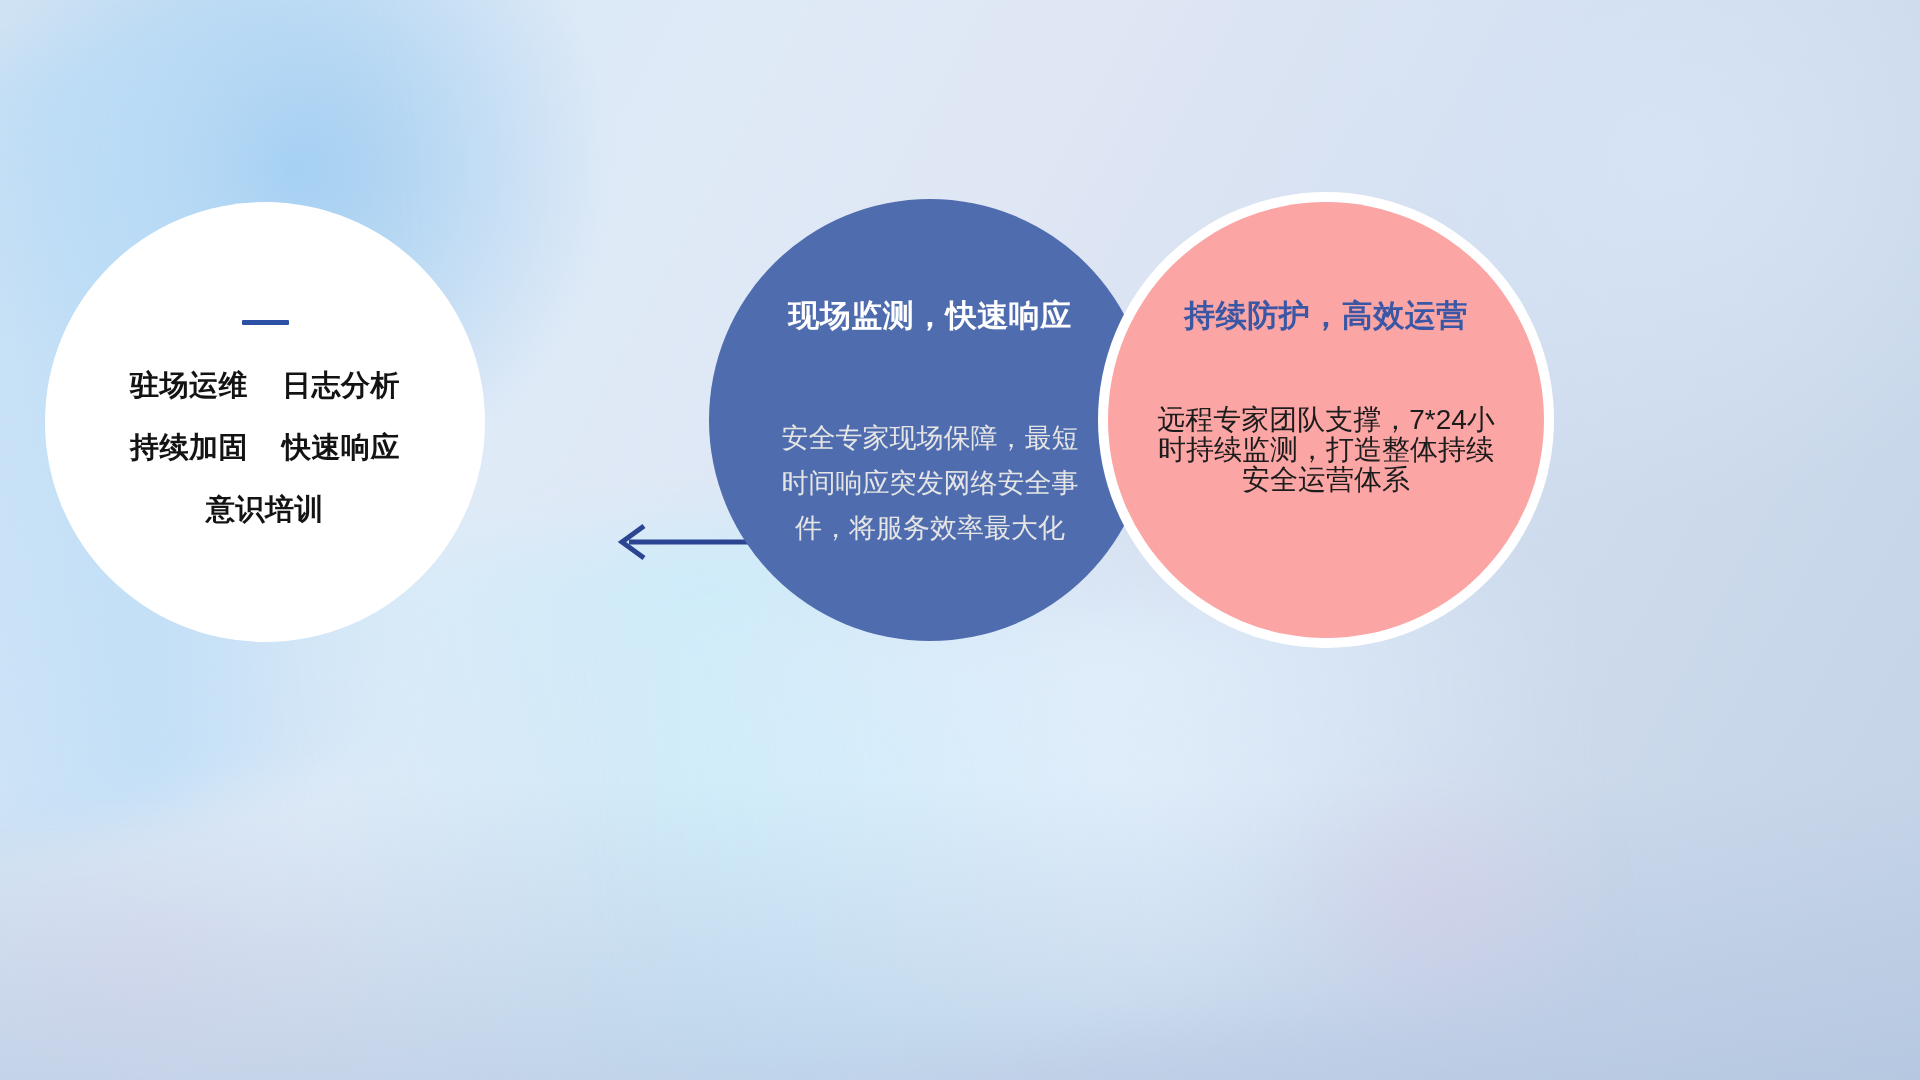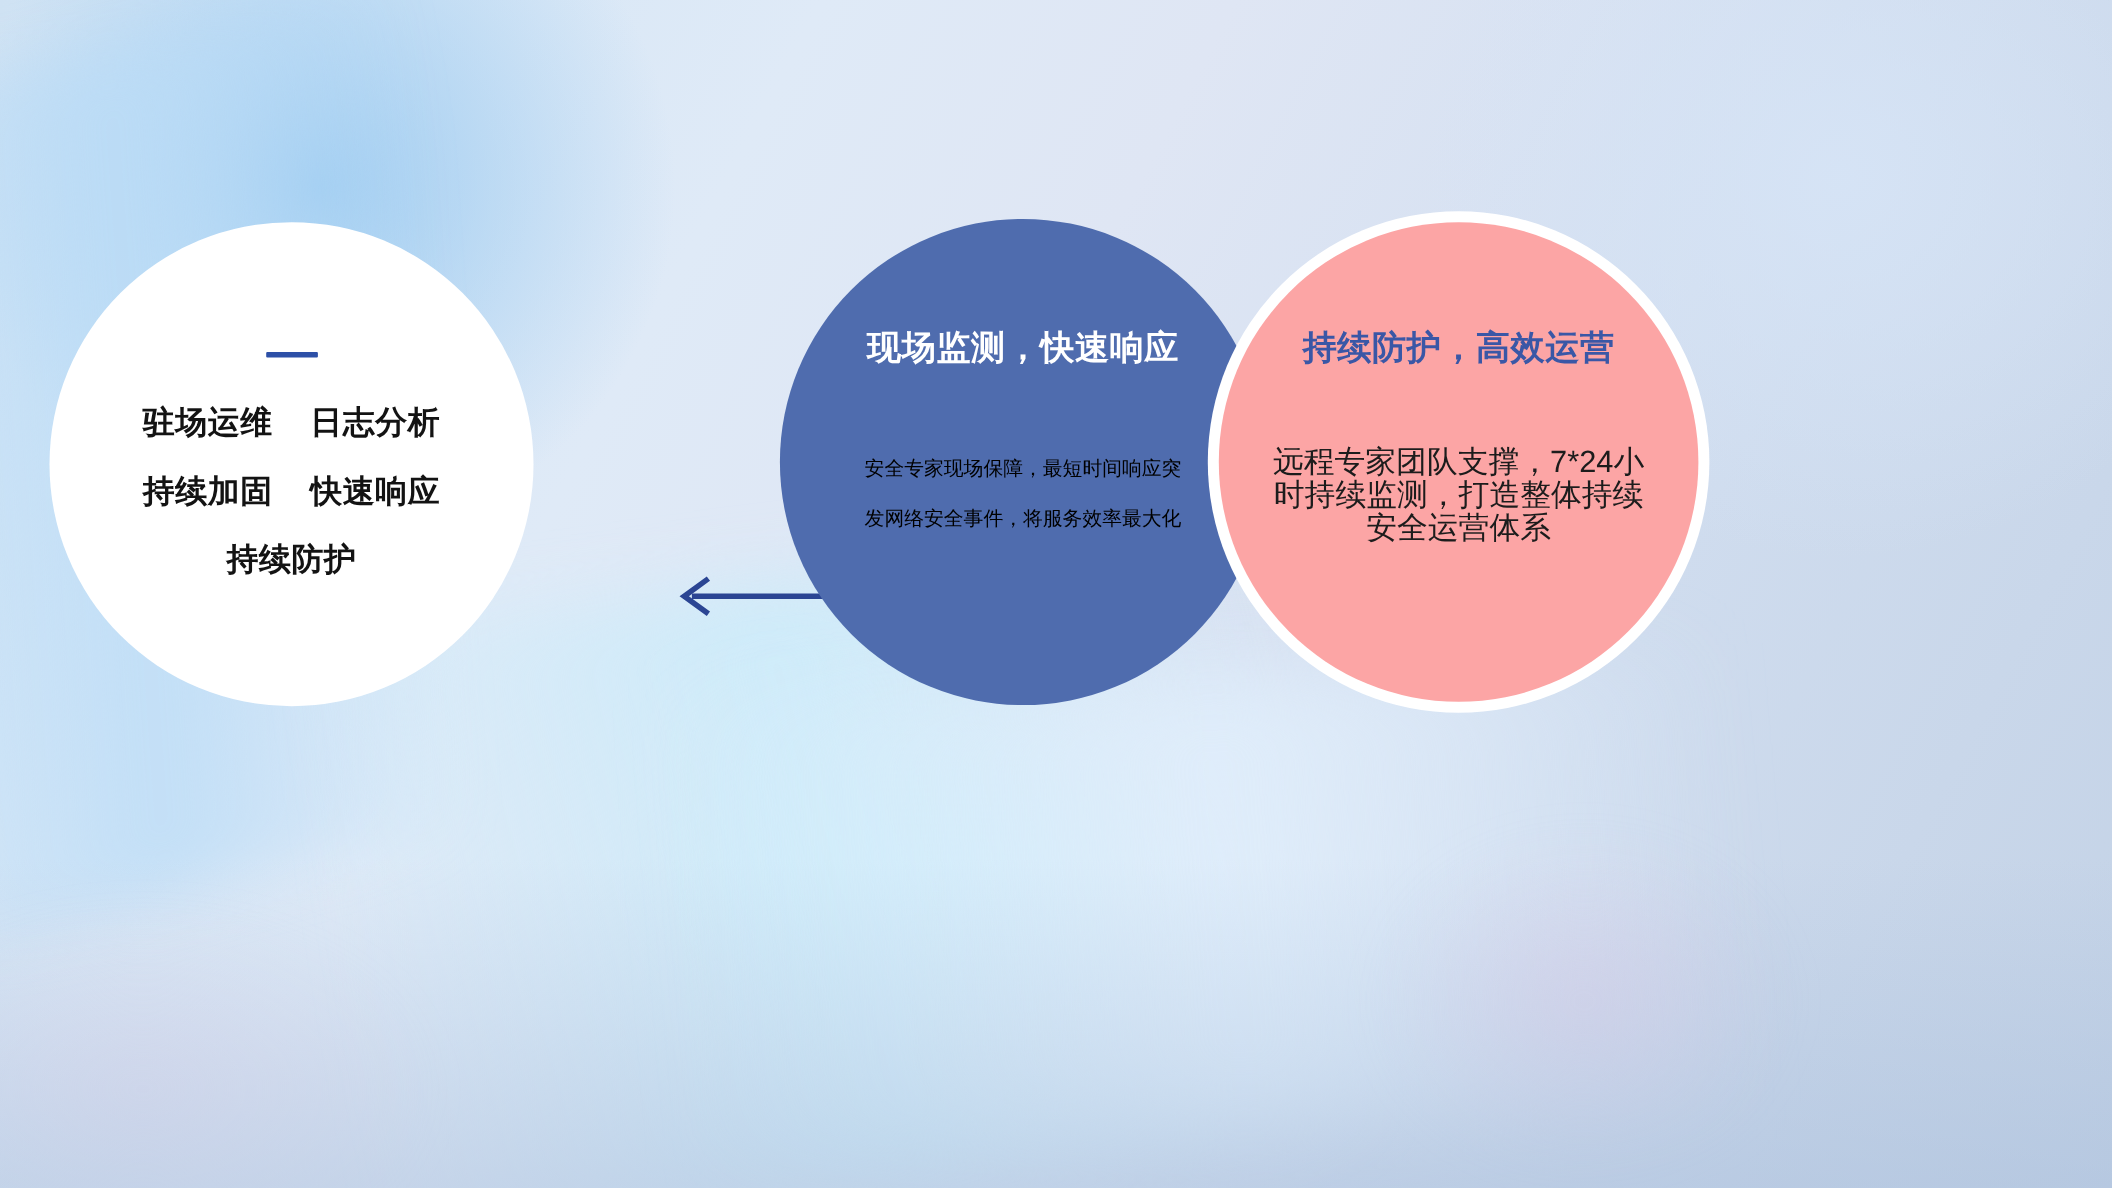--- a/index.html
+++ b/index.html
@@ -134,32 +134,33 @@
 
   #circle-onsite {
     left: 709px;
     top: 199px;
     width: 442px;
     height: 442px;
     background: #4f6cae;
     z-index: 2;
     justify-content: flex-start;
     padding-top: 96px;
+    gap: 12px;
   }
   #circle-onsite .head {
     font-size: 31px;
     font-weight: bold;
     color: #ffffff;
     letter-spacing: 0.5px;
     white-space: nowrap;
     margin-bottom: 67px;
   }
   #circle-onsite .body {
-    font-size: 18px;
-    color: #000000;
+    font-size: 27px;
+    color: #e5e5e5;
     line-height: 45px;
     text-align: center;
     width: 300px;
   }
 
   
   #ring-continuous {
     position: absolute;
     left: 1098px;
     top: 192px;
@@ -223,21 +224,21 @@
 
   <svg id="flow-arrow" viewBox="0 0 290 44">
     <line x1="34" y1="22" x2="290" y2="22" stroke="#2b4593" stroke-width="5"></line>
     <polyline points="49,6 27,22 49,38" fill="none" stroke="#2b4593" stroke-width="5" stroke-linejoin="miter" stroke-linecap="butt"></polyline>
   </svg>
 
   <div id="circle-capabilities" class="circle">
     <div class="dash-mark"></div>
     <div class="cap-line">驻场运维    日志分析</div>
     <div class="cap-line">持续加固    快速响应</div>
-    <div class="cap-line">持续防护</div>
+    <div class="cap-line">意识培训</div>
   </div>
 
   <div id="circle-onsite" class="circle">
     <div class="head">现场监测，快速响应</div>
     <div class="body">安全专家现场保障，最短时间响应突发网络安全事件，将服务效率最大化</div>
   </div>
 
   <div id="ring-continuous"></div>
 
   <div id="circle-continuous" class="circle">

